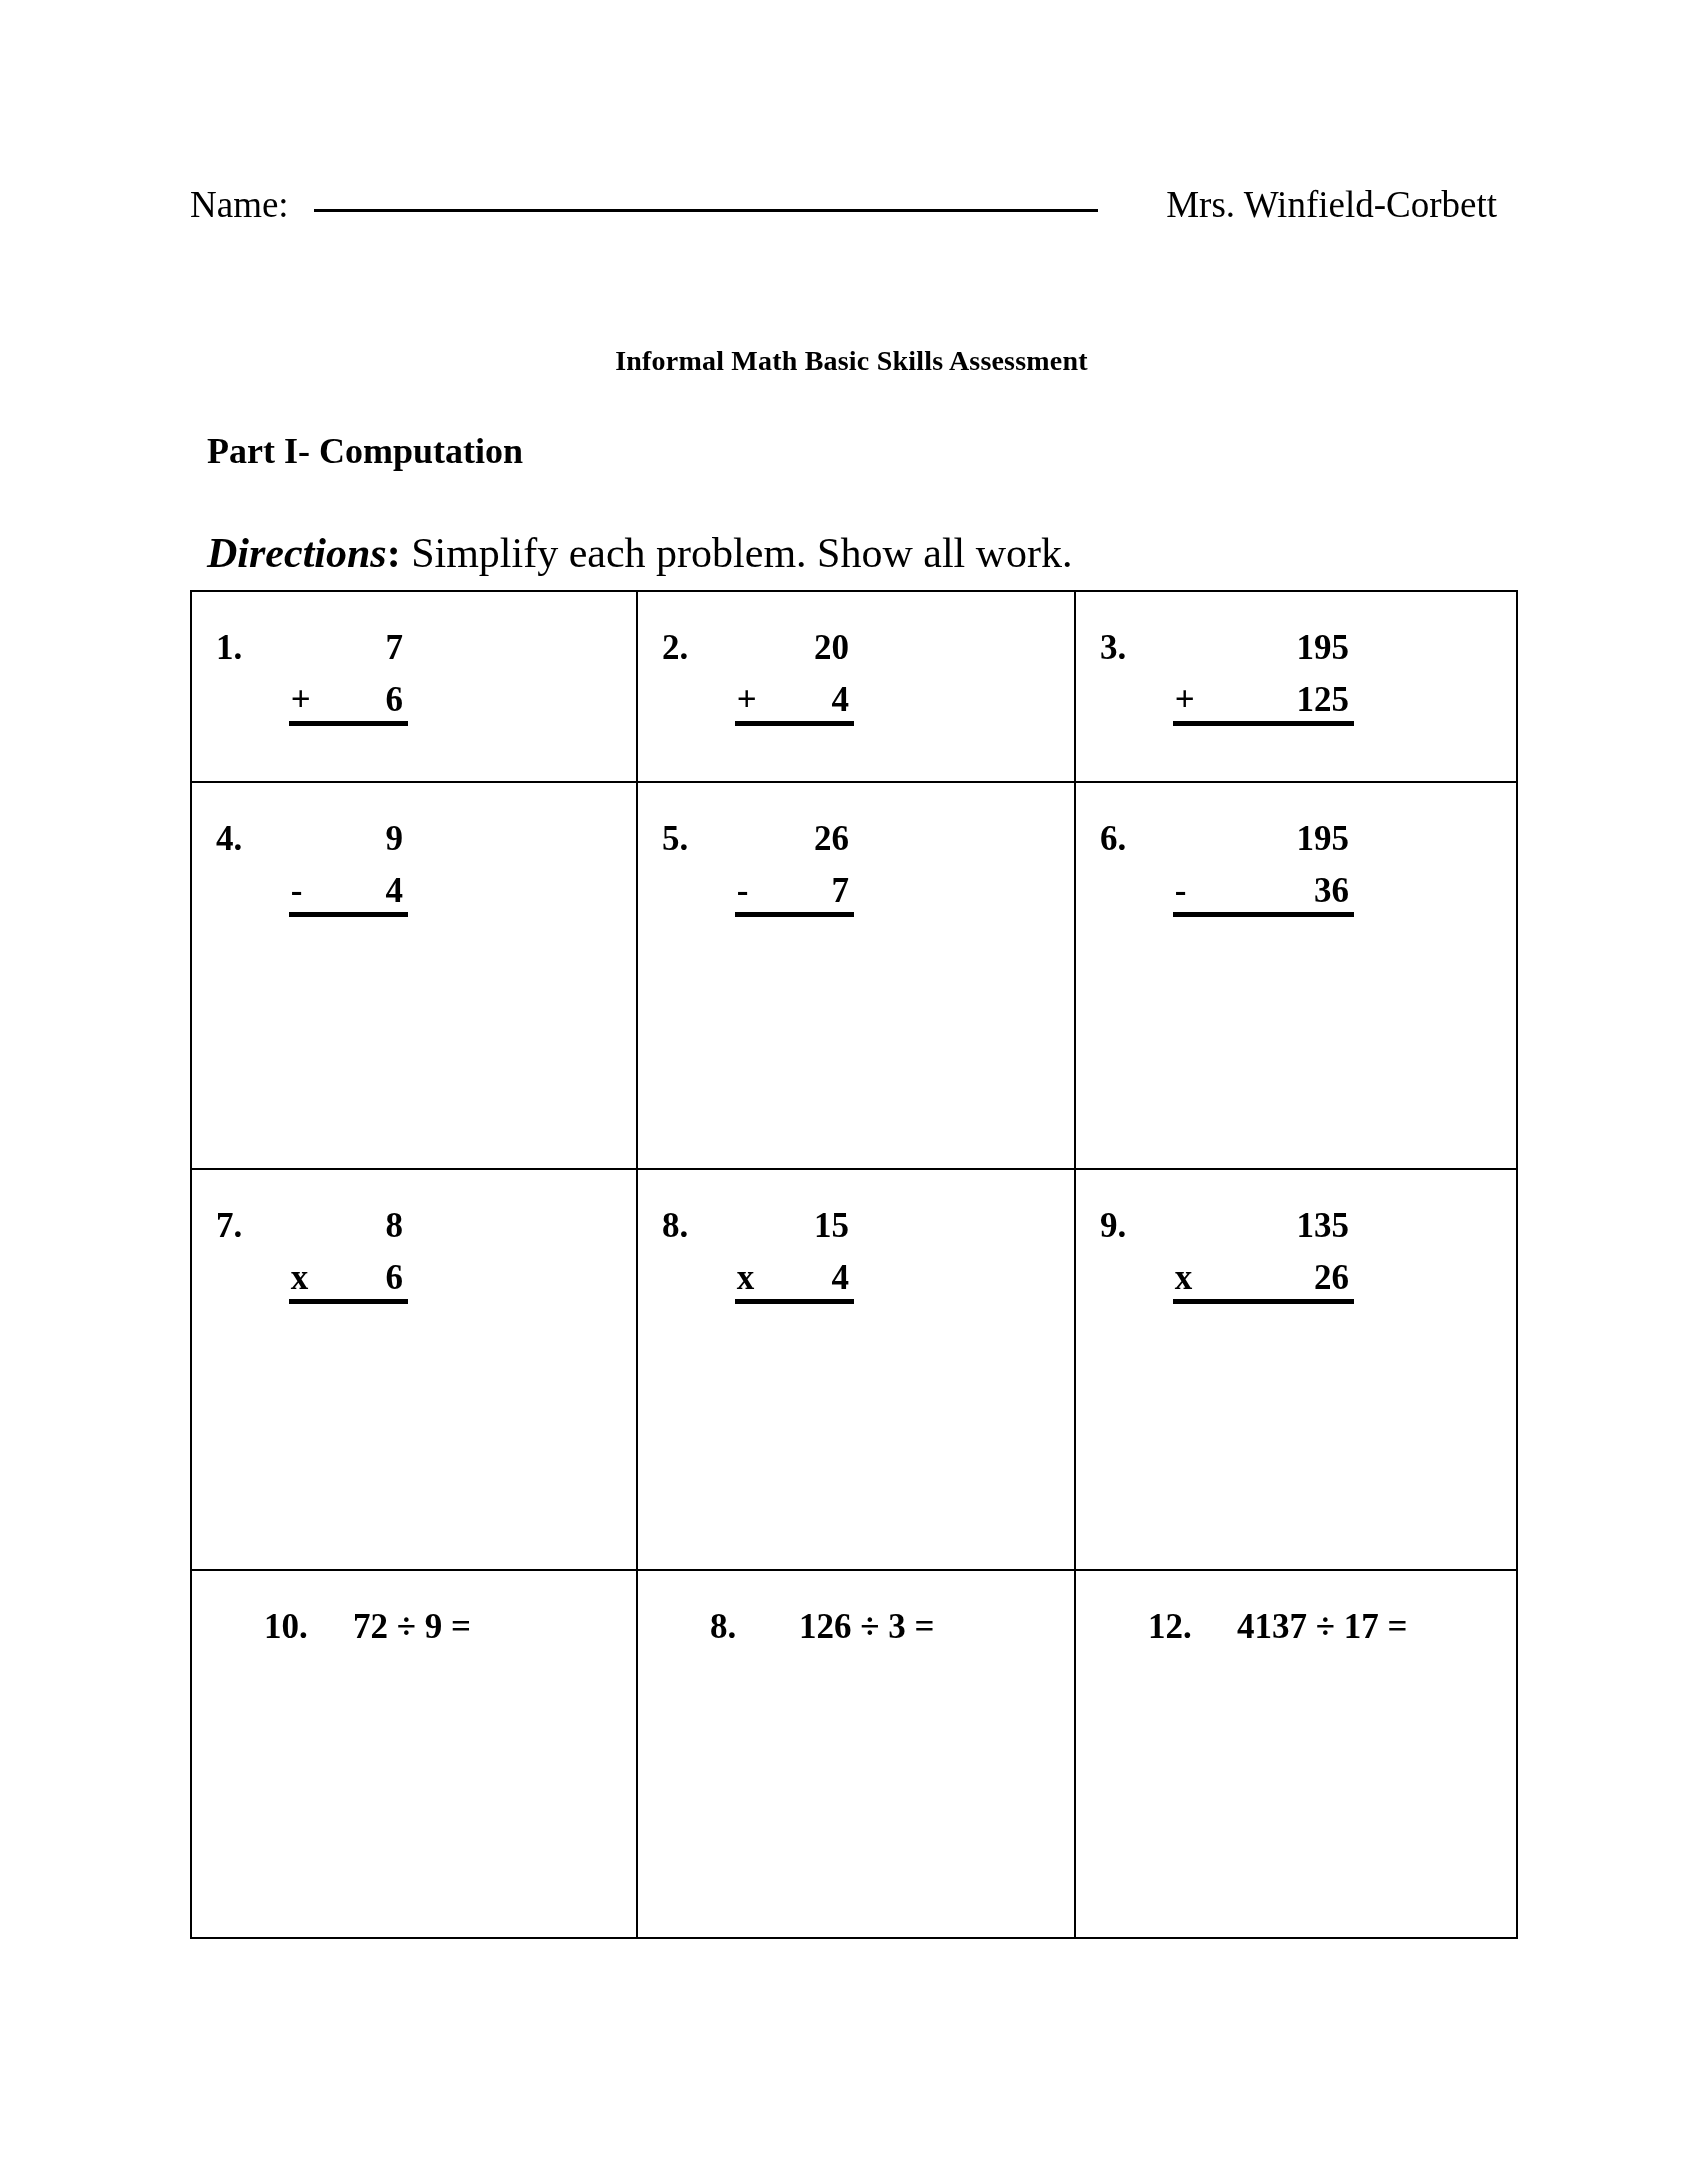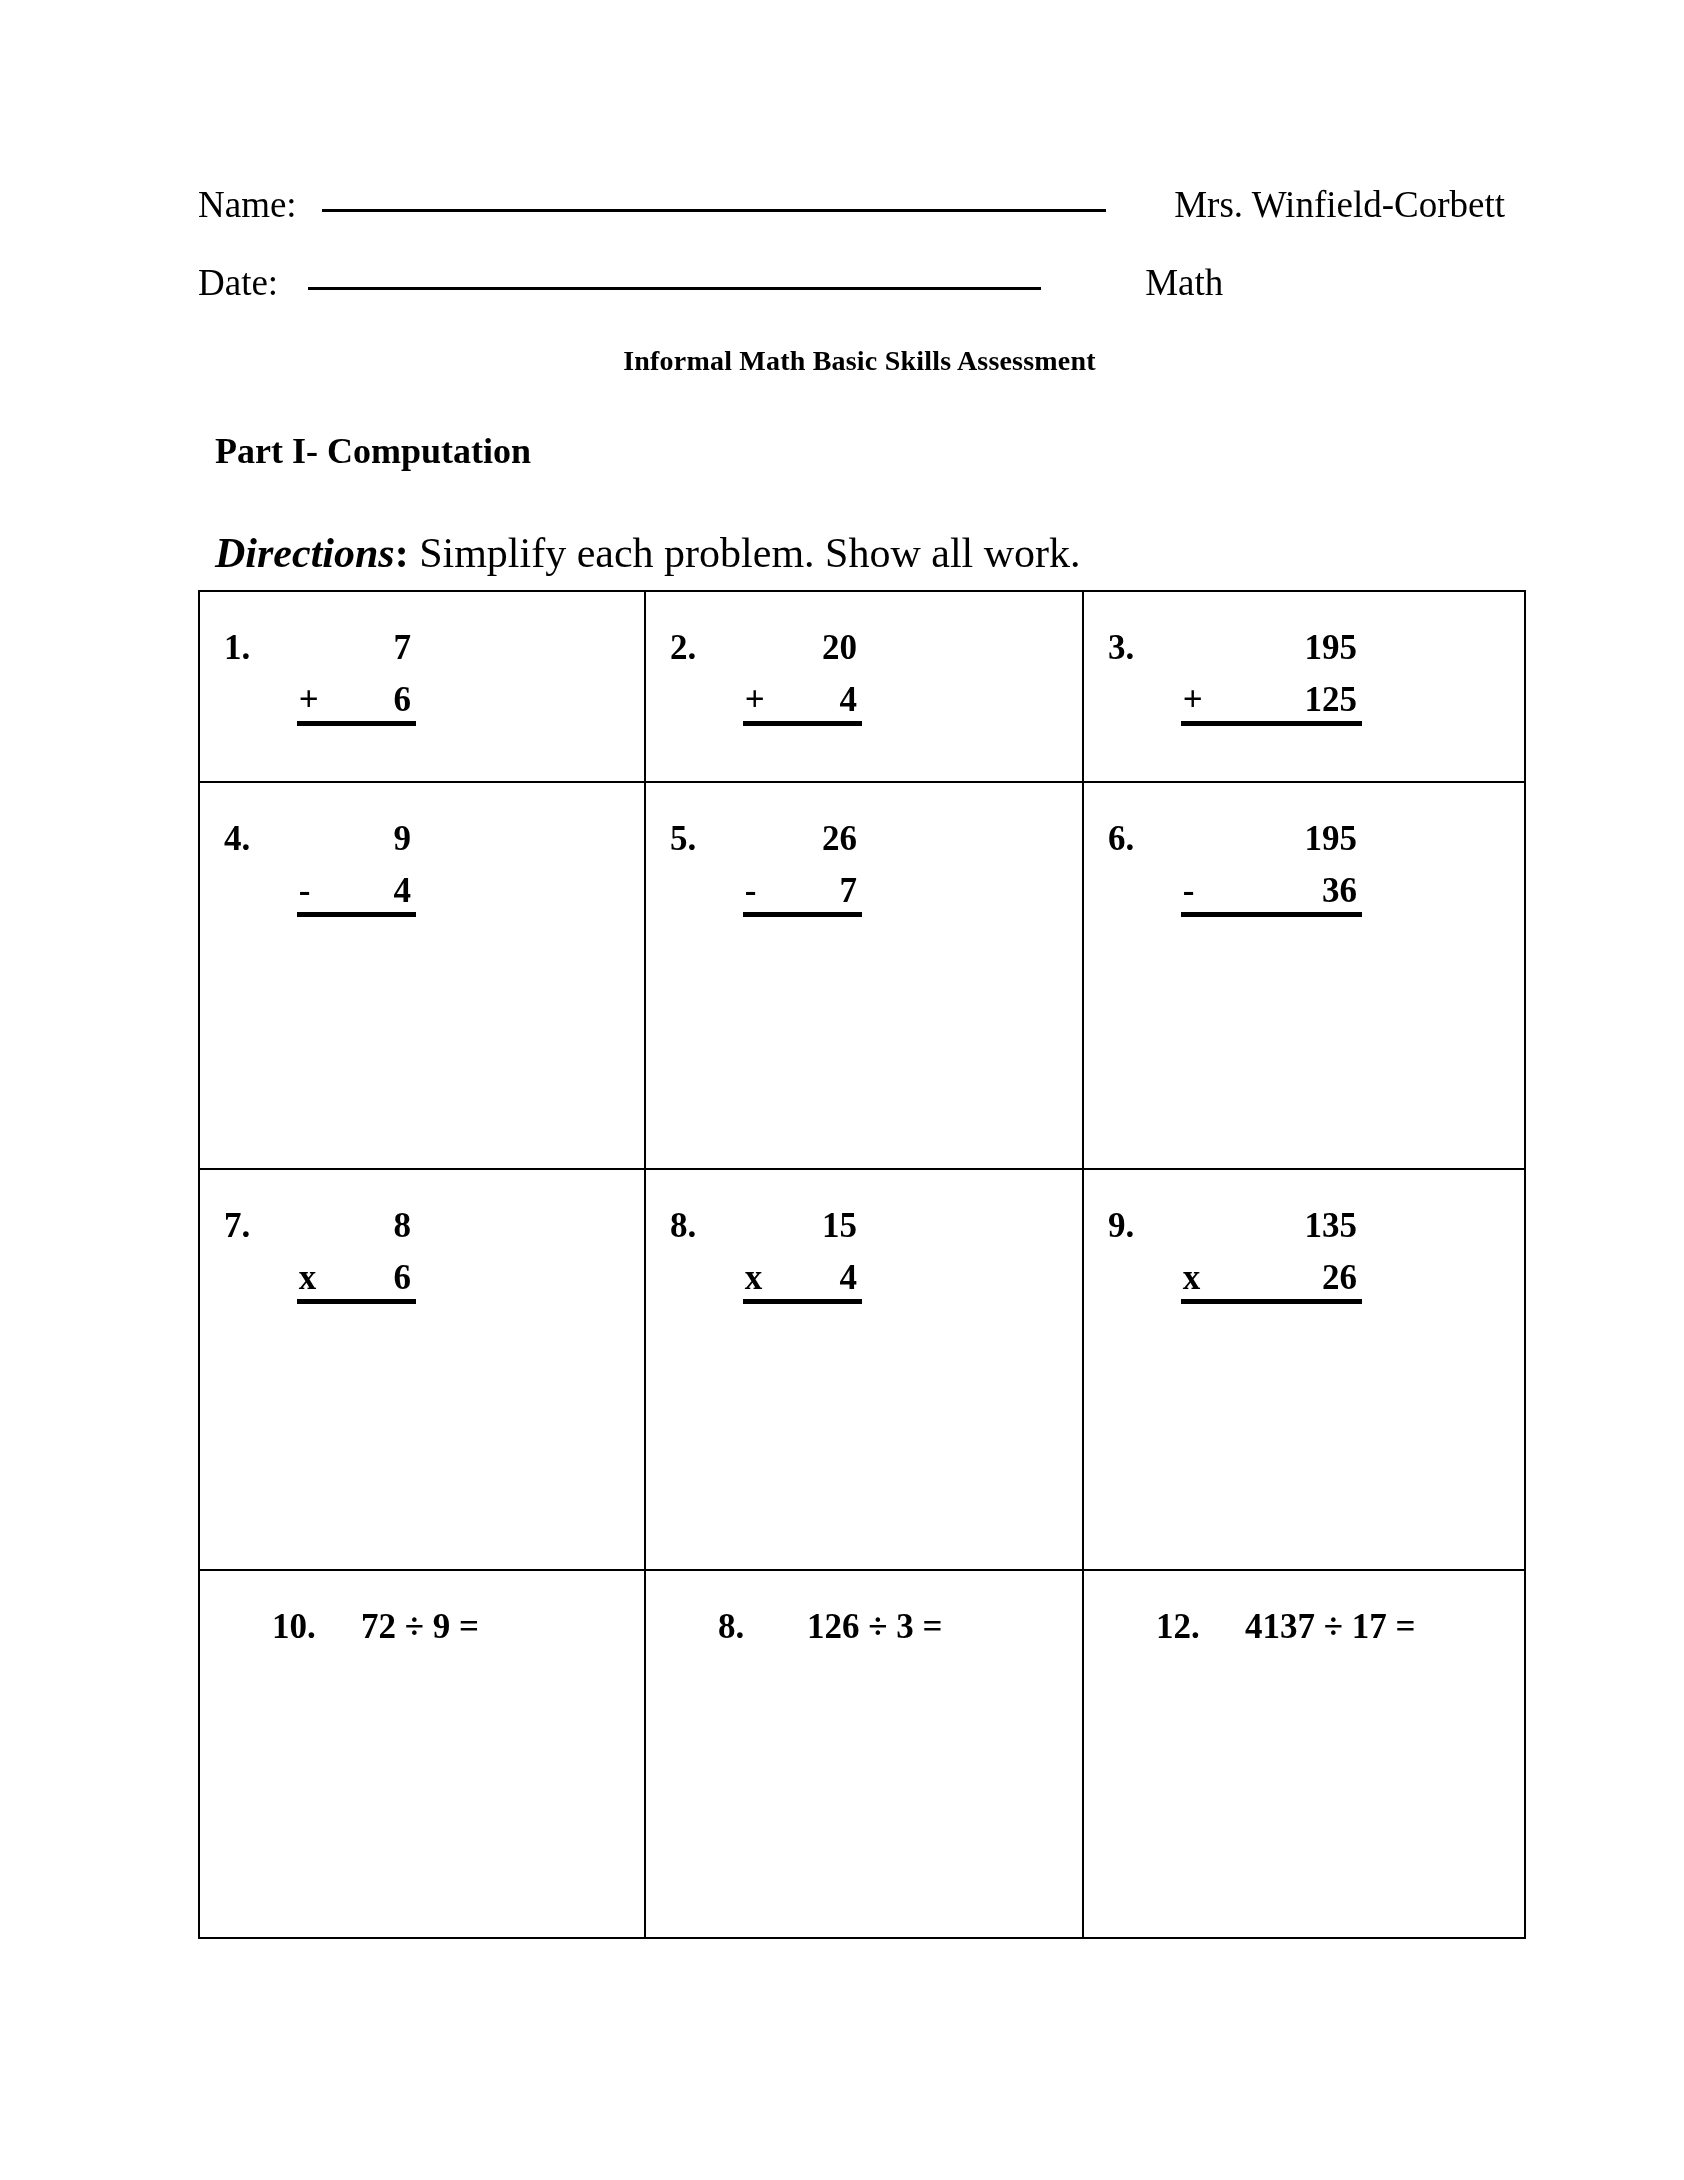--- a/index.html
+++ b/index.html
@@ -11,21 +11,21 @@
     width: 1685px;
     height: 2181px;
     font-family: "Liberation Serif", "DejaVu Serif", serif;
     color: #000000;
     position: relative;
     overflow: hidden;
   }
 
   .page {
     position: absolute;
-    left: 17px;
+    left: 9px;
     top: 0;
     width: 1648px;
     height: 2181px;
     background: #ffffff;
   }
 
   
   .header {
     position: absolute;
     left: 181px;
@@ -205,25 +205,20 @@
 <body>
 
 <div class="page">
 
   <div class="header">
     <div class="hdr-row">
       <span class="hdr-label">Name:</span>
       <span class="blank-rule rule-name"></span>
       <span class="hdr-right">Mrs. Winfield-Corbett</span>
     </div>
-    <div class="hdr-row">
-      <span class="hdr-label">Date:</span>
-      <span class="blank-rule rule-date"></span>
-      <span class="hdr-right hdr-right-date">Math</span>
-    </div>
   </div>
 
   <div class="doc-title">Informal Math Basic Skills Assessment</div>
 
   <div class="part-heading">Part I- Computation</div>
 
   <div class="directions"><span class="dir-word">Directions</span><span class="dir-colon">:</span><span class="dir-text"> Simplify  each problem.  Show all work.</span></div>
 
   <table class="problem-table">
     <tbody>

